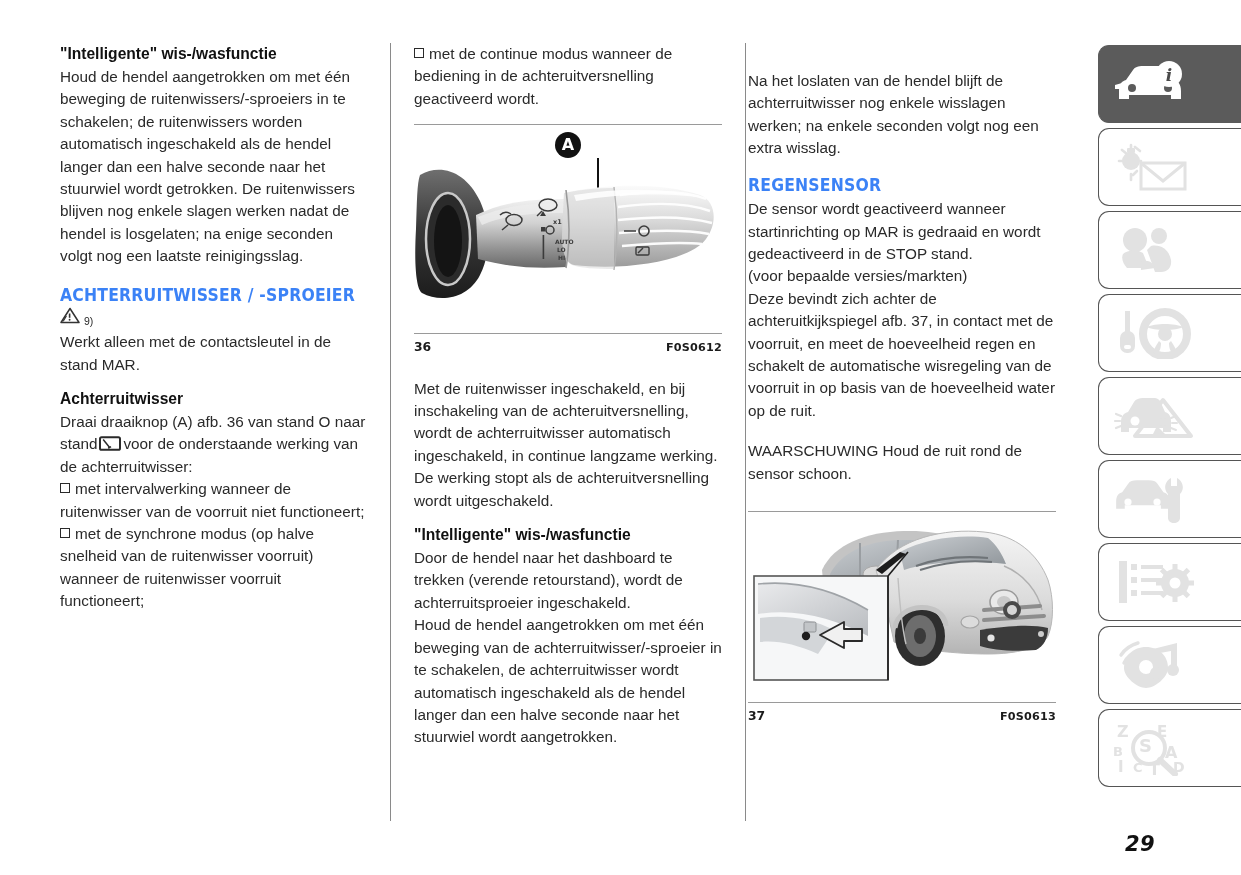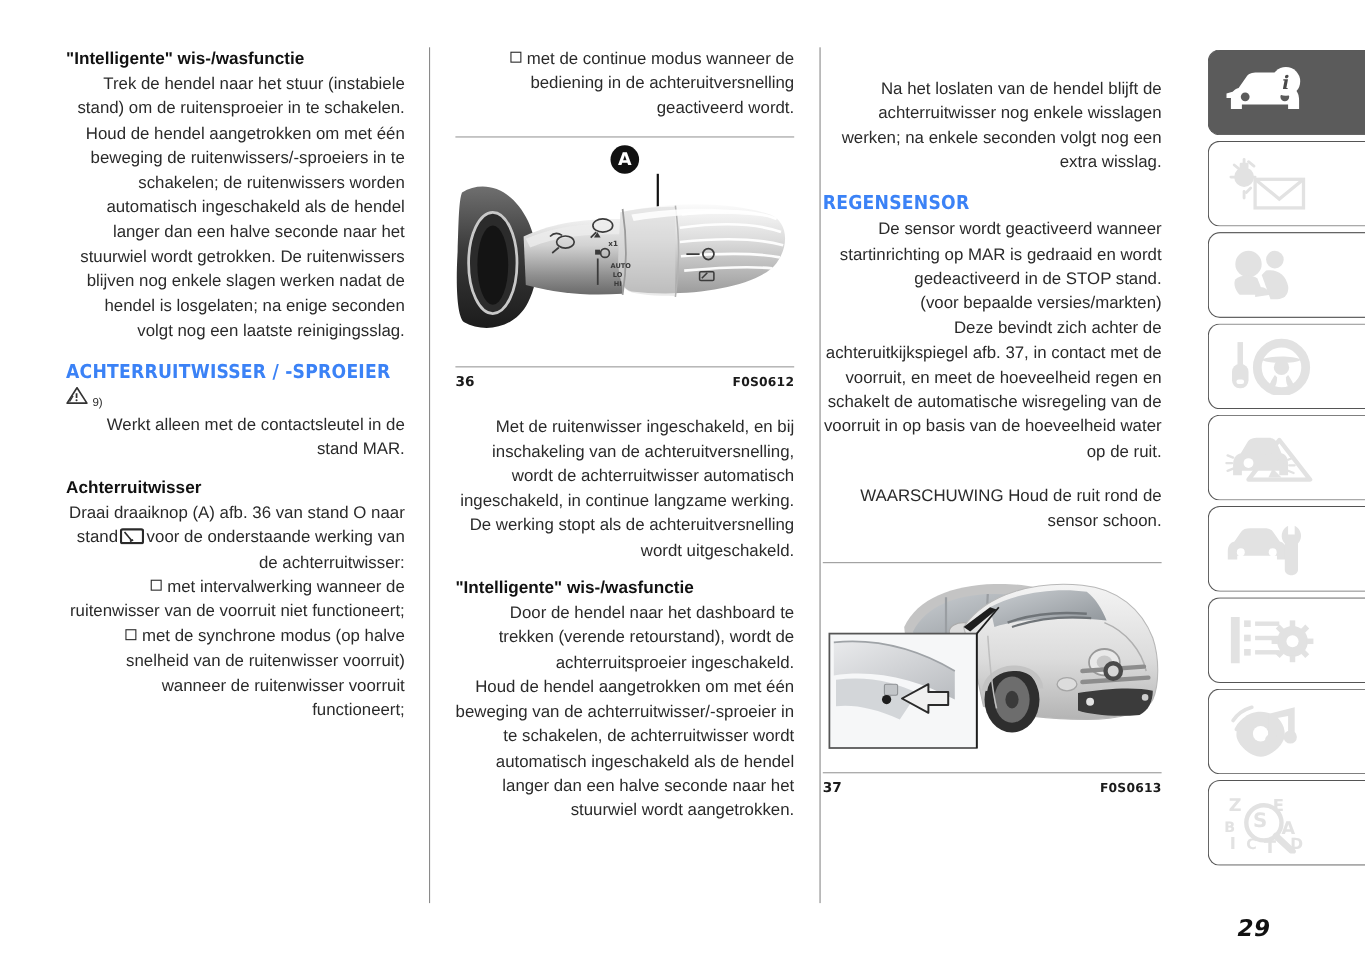--- a/index.html
+++ b/index.html
@@ -39,21 +39,21 @@
   .divider {
     position: absolute;
     top: 43px;
     height: 778px;
     width: 1px;
     background: #8a8a8a;
   }
   .div-1 { left: 390px; }
   .div-2 { left: 745px; }
 
-  p { margin: 0; text-align: right; }
+  p { margin: 0; }
   p + p { margin-top: 0px; }
 
   .h-sub {
     font-weight: bold;
     font-size: 15.6px;
     line-height: 22px;
     color: #111;
     margin: 0 0 1px 0;
   }
   .h-main {
@@ -193,21 +193,20 @@
 </head>
 <body>
 
 <div class="page">
 
   <div class="divider div-1"></div>
   <div class="divider div-2"></div>
 
   <div class="col col-1">
     <div class="h-sub">"Intelligente" wis-/wasfunctie</div>
-    <p>Trek de hendel naar het stuur (instabiele stand) om de ruitensproeier in te schakelen.</p>
     <p>Houd de hendel aangetrokken om met één beweging de ruitenwissers/-sproeiers in te schakelen; de ruitenwissers worden automatisch ingeschakeld als de hendel langer dan een halve seconde naar het stuurwiel wordt getrokken. De ruitenwissers blijven nog enkele slagen werken nadat de hendel is losgelaten; na enige seconden volgt nog een laatste reinigingsslag.</p>
 
     <div class="h-main">ACHTERRUITWISSER / -SPROEIER</div>
 
     <div class="note-row">
       <span>
         <svg width="20" height="17" viewBox="0 0 20 17">
           <path d="M10 1.5 L19 15.5 L1 15.5 Z" fill="none" stroke="#333" stroke-width="1.5" stroke-linejoin="round"></path>
           <path d="M3.2 14.2 L6.4 9.0" stroke="#333" stroke-width="1.2" fill="none"></path>
           <path d="M9.6 6.5 L9.6 10.8" stroke="#333" stroke-width="1.6"></path>

